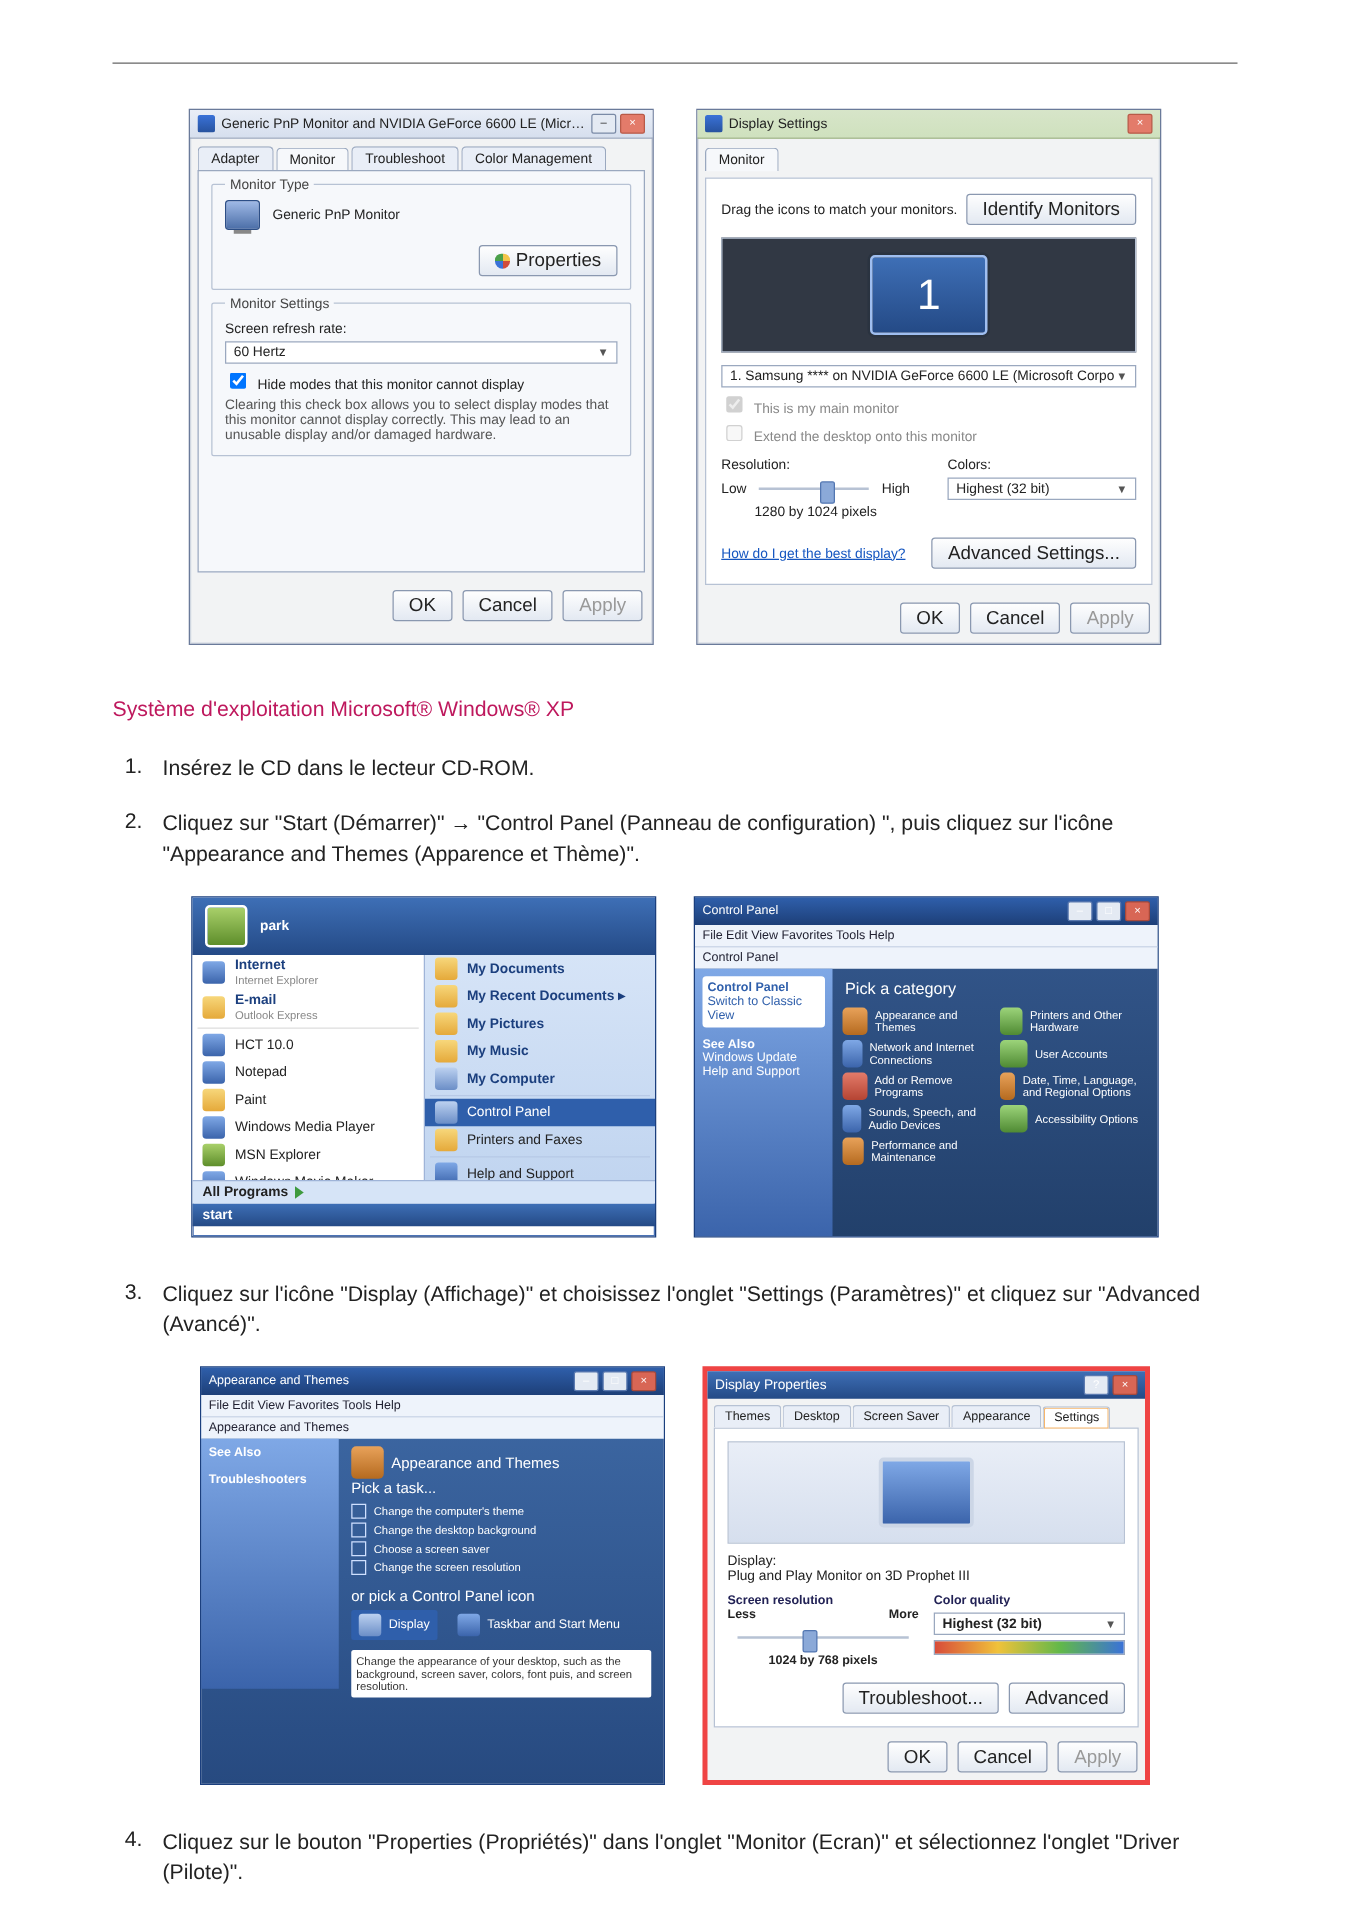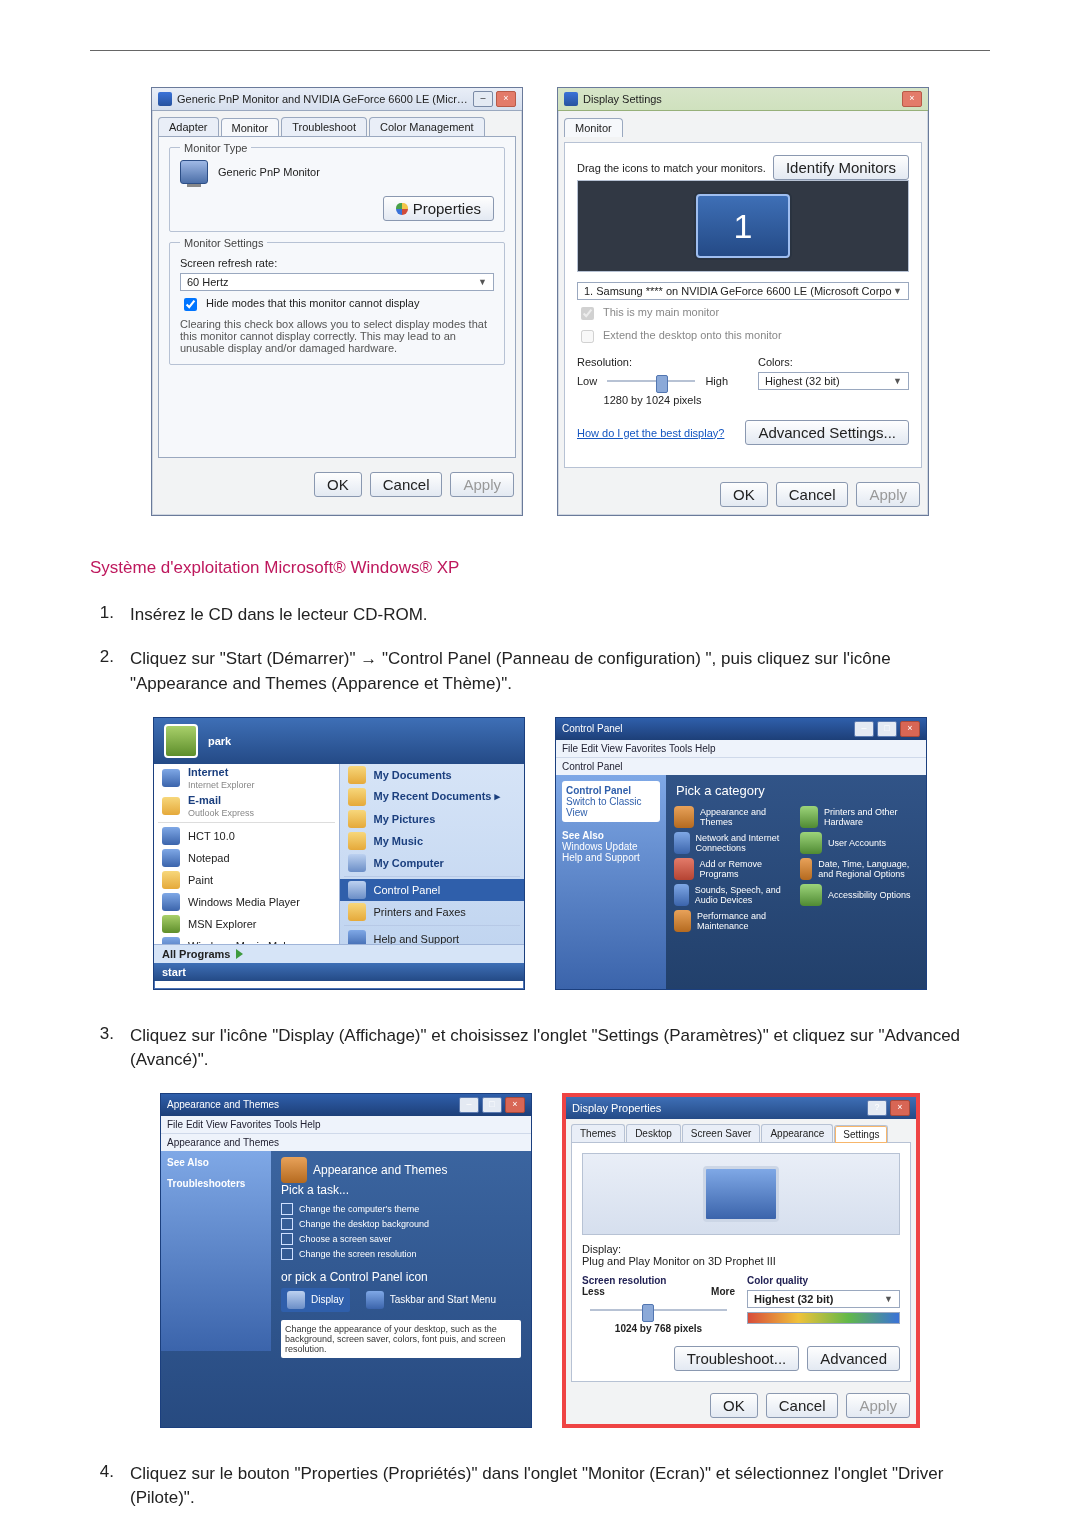--- a/index.html
+++ b/index.html
@@ -164,21 +164,21 @@
   .select {
     border: 1px solid #9aa8bf;
     background: #fff;
     padding: 2px 6px;
     display: flex;
     justify-content: space-between;
     align-items: center;
   }
   .select .caret { font-size: 9px; color:#555; }
   .chk {
-    display: flex; gap: 6px; align-items: flex-start;
+    display: flex; gap: 6px; align-items: flex-end;
     margin-top: 6px;
   }
   .chk input { margin-top: 1px; }
   .dlg-footer {
     display:flex; justify-content:flex-end; gap:8px;
     padding: 8px;
   }
   .dlg-footer .btn-sm.ghost { color:#999; }
 
   
@@ -187,20 +187,21 @@
     border-bottom-color:#97b07a;
   }
   .vista .dlg-body {
     background:#fff;
     border:1px solid #b7c2d4;
     margin:6px;
     padding:12px;
   }
   .drag-row {
     display:flex; justify-content:space-between; align-items:center;
+    margin-bottom:10px;
   }
   .mon-preview {
     height: 90px;
     border:1px solid #b7c2d4;
     background:#313844;
     display:flex; align-items:center; justify-content:center;
     margin-bottom:10px;
   }
   .mon-card {
     width: 90px; height: 60px;

